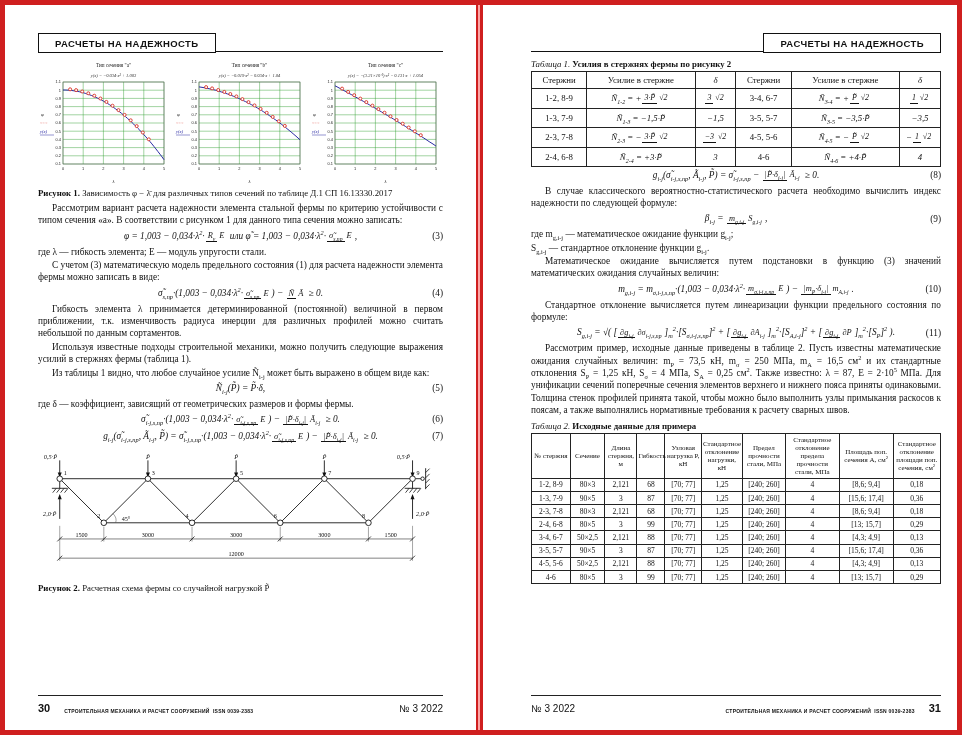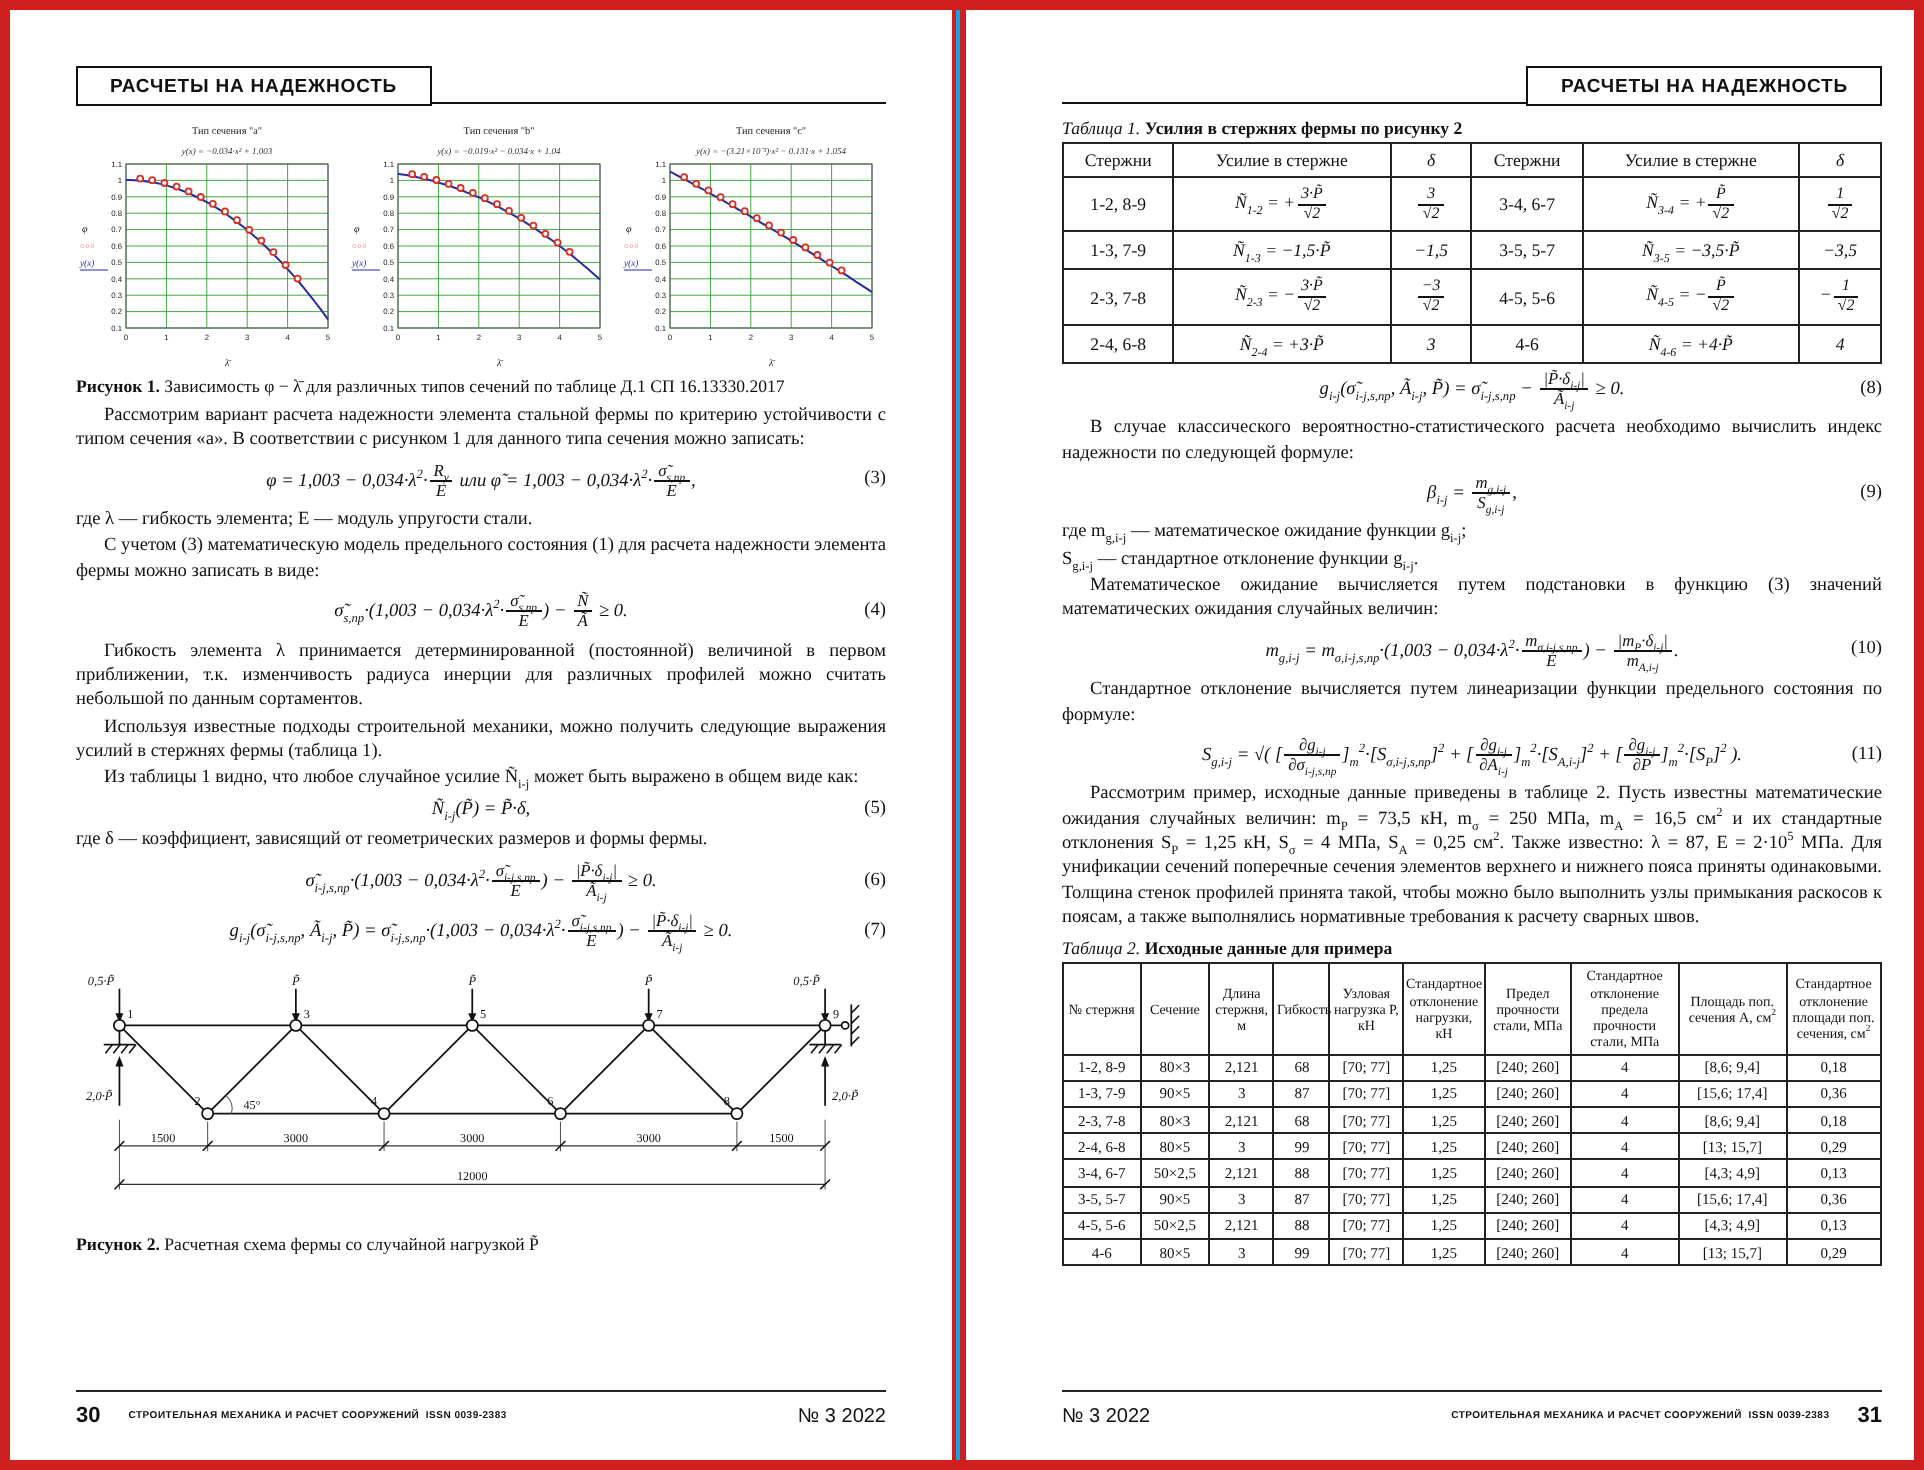--- a/index.html
+++ b/index.html
@@ -1,17 +1,17 @@
 <!DOCTYPE html>
 <html><head>
 <meta charset="utf-8">
 <style>
   html,body{margin:0;padding:0;background:#fff;}
   .canvas{position:relative;width:962px;height:735px;box-sizing:border-box;
-          border:5px solid #cf1f1f;background:#0ea5e9;overflow:hidden;
+          border:5px solid #cf1f1f;background:#fca5a5;overflow:hidden;
           font-family:"Liberation Serif",serif;color:#111;}
   .spine{position:absolute;top:0;bottom:0;background:#cf1f1f;}
   .spine-a{left:471px;width:2px;}
   .spine-b{left:475px;width:3px;}
   .page{position:absolute;top:0;height:725px;box-sizing:border-box;background:#fff;}
   .page-left{left:0;width:471px;padding:22px 33px 0 33px;}
   .page-right{left:478px;width:474px;padding:22px 16px 0 48px;}
 
   
   .running-head{position:relative;height:24px;border-bottom:1.6px solid #111;margin-bottom:7px;}
@@ -40,21 +40,21 @@
   .fig-caption b{font-weight:bold;}
   .tbl-caption{font-size:8.8px;margin:4px 0 2px 0;}
   .tbl-caption .lab{font-style:italic;}
   .tbl-caption .txt{font-weight:bold;}
 
   
   .formula{position:relative;text-align:center;padding:3px 16px;font-style:italic;
            font-size:9.3px;line-height:1.15;}
   .f-num{position:absolute;right:0;top:50%;transform:translateY(-50%);font-style:normal;}
   sub,sup{font-size:.68em;line-height:0;}
-  .frac{display:inline-flex;flex-direction:column;vertical-align:middle;
+  .frac{display:inline-flex;flex-direction:row;vertical-align:middle;
         line-height:1.1;font-size:.9em;margin:0 1px;font-family:Liberation Serif, serif;}
   .frac>span:first-child{border-bottom:.8px solid #111;padding:0 2px;}
   .frac>span:last-child{padding:0 2px;}
 
   
   table.ptable{border-collapse:collapse;width:100%;border:1.3px solid #111;table-layout:fixed;}
   .ptable th,.ptable td{border:.9px solid #222;text-align:center;vertical-align:middle;}
   table.t1{font-size:8.8px;border-radius:17px;}
   .t1 th{font-weight:normal;padding:3px 1px;}
   .t1 td{padding:4px 1px;}
@@ -73,21 +73,21 @@
   .t-slash{stroke:#111;stroke-width:.9;}
   .t-node{fill:#fff;stroke:#111;stroke-width:1;}
   .t-arrow{stroke:#111;stroke-width:1;fill:none;}
   .t-head{fill:#111;stroke:none;}
   .t-load{font:italic 7.2px "Liberation Serif",serif;fill:#111;}
   .t-num{font:7px "Liberation Serif",serif;fill:#111;}
   .t-dim{font:7px "Liberation Serif",serif;fill:#111;}
 
   
   .page-footer{position:absolute;bottom:16px;border-top:1.1px solid #222;
-               display:flex;align-items:center;padding-top:6px;
+               display:flex;align-items:flex-end;padding-top:6px;
                font-family:"Liberation Sans",sans-serif;}
   .page-left .page-footer{left:33px;right:33px;}
   .page-right .page-footer{left:48px;right:16px;}
   .f-page{font-weight:bold;font-size:11px;}
   .f-journal{font-weight:bold;font-size:5px;letter-spacing:.25px;color:#111;margin:0 14px;white-space:nowrap;}
   .f-grow{flex:1;}
   .f-issue{font-weight:normal;font-size:10px;white-space:nowrap;}
 </style>
 </head>
 <body>

